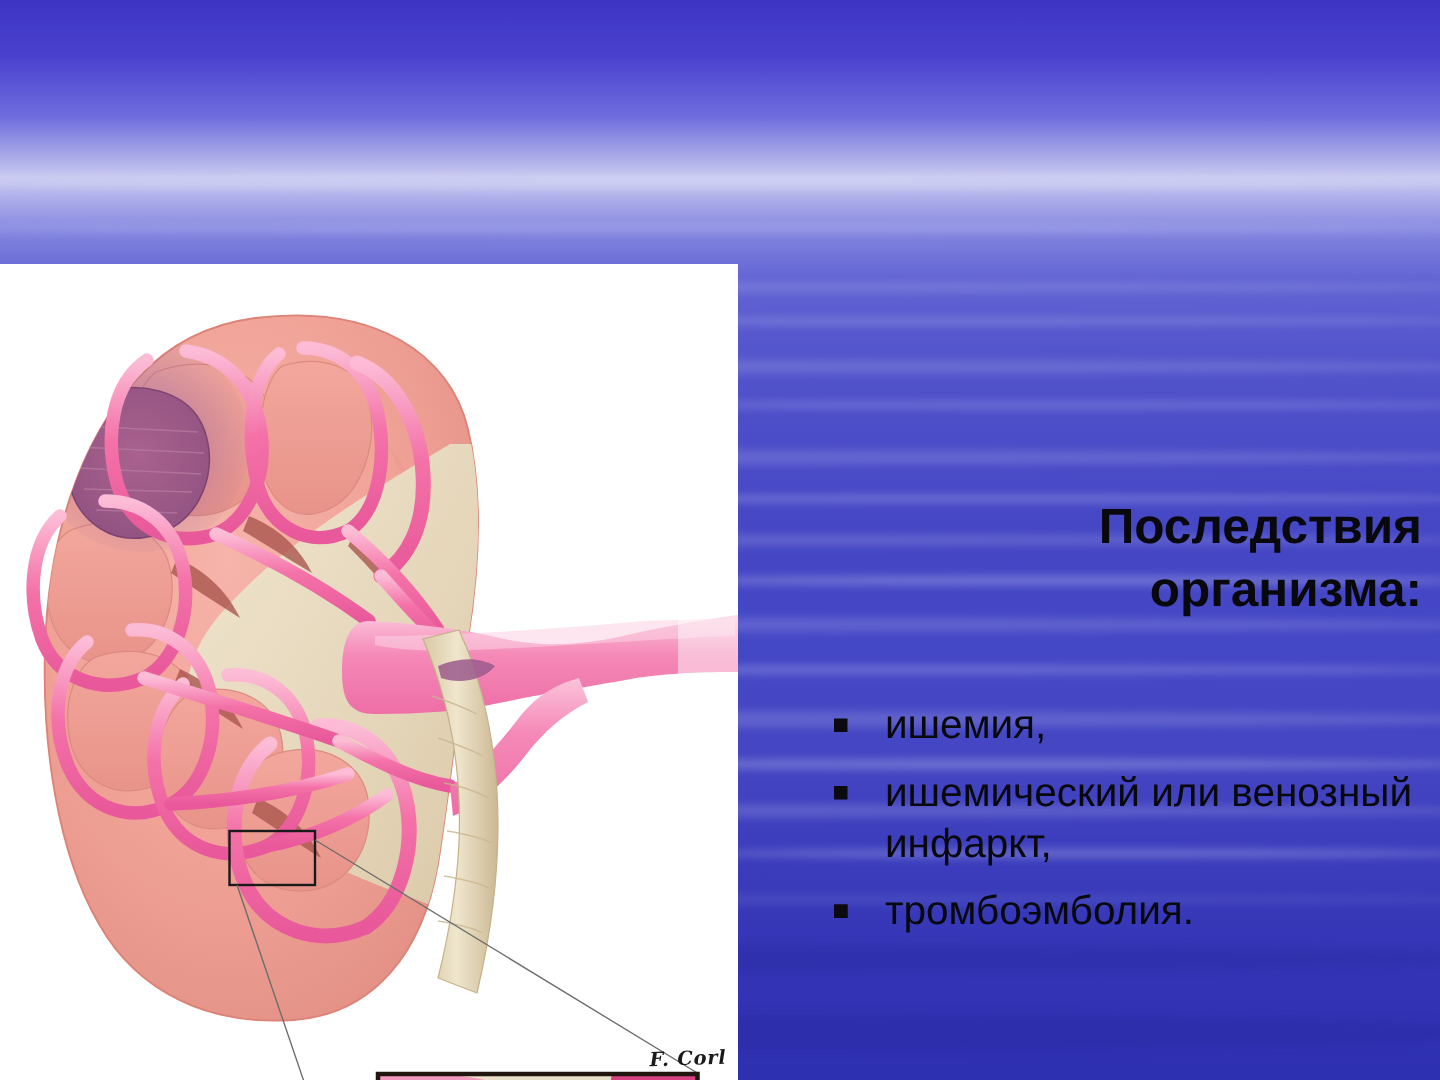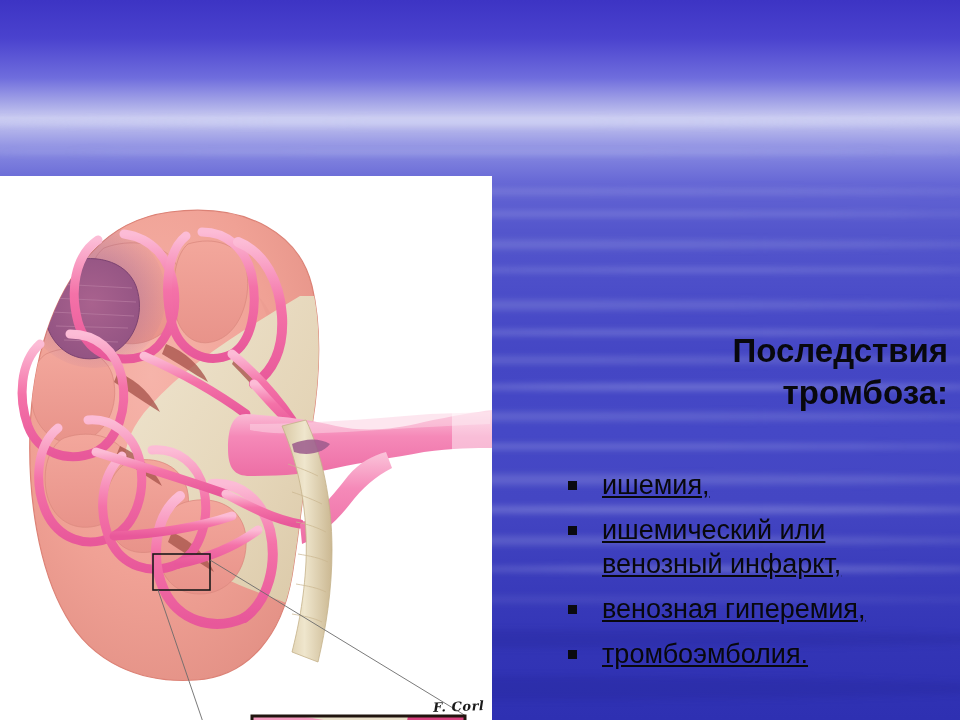--- a/index.html
+++ b/index.html
@@ -88,21 +88,21 @@
     font-size: 33px;
     font-weight: bold;
     line-height: 42px;
     margin: 0 0 10px 2px;
     white-space: pre-line;
     text-indent: 0;
     text-align: right;
   }
   .content-heading .line2 { padding-left: 36px; display: block; }
 
-  .bullets { list-style: none; margin: 12px; padding: 0; text-decoration: underline; }
+  .bullets { list-style: none; margin: 0; padding: 0; }
   .bullets li {
     position: relative;
     padding-left: 42px;
     font-size: 27px;
     line-height: 34px;
     margin-bottom: 11px;
     color: #08080d;
   }
   .bullets li .bullet-mark {
     position: absolute;
@@ -163,37 +163,33 @@
     <div class="streak s-faint" style="top:566px;height:6px;left:48%;width:56%;"></div>
     <div class="streak s-soft" style="top:596px;height:7px;opacity:.5;"></div>
     <div class="streak dark" style="top:630px;height:18px;"></div>
     <div class="streak dark" style="top:676px;height:24px;"></div>
   </div>
 
 
   <div class="content">
     <div class="content-heading">
       <span>Последствия</span>
-      <span class="line2">тромбоза:</span>
+      <span class="line2">организма:</span>
     </div>
     <ul class="bullets">
       <li>
         <span class="bullet-mark"></span>
         <span>ишемия,</span>
       </li>
       <li>
         <span class="bullet-mark"></span>
         <span>ишемический или венозный инфаркт,</span>
       </li>
       <li>
         <span class="bullet-mark"></span>
-      </li>
-      <li>
-        <span class="bullet-mark"></span>
-        <span>венозная гиперемия,</span>
       </li>
       <li>
         <span class="bullet-mark"></span>
         <span>тромбоэмболия.</span>
       </li>
     </ul>
   </div>
 
   <div class="figure-panel">
     <svg class="figure-svg" viewBox="0 0 492 544">

